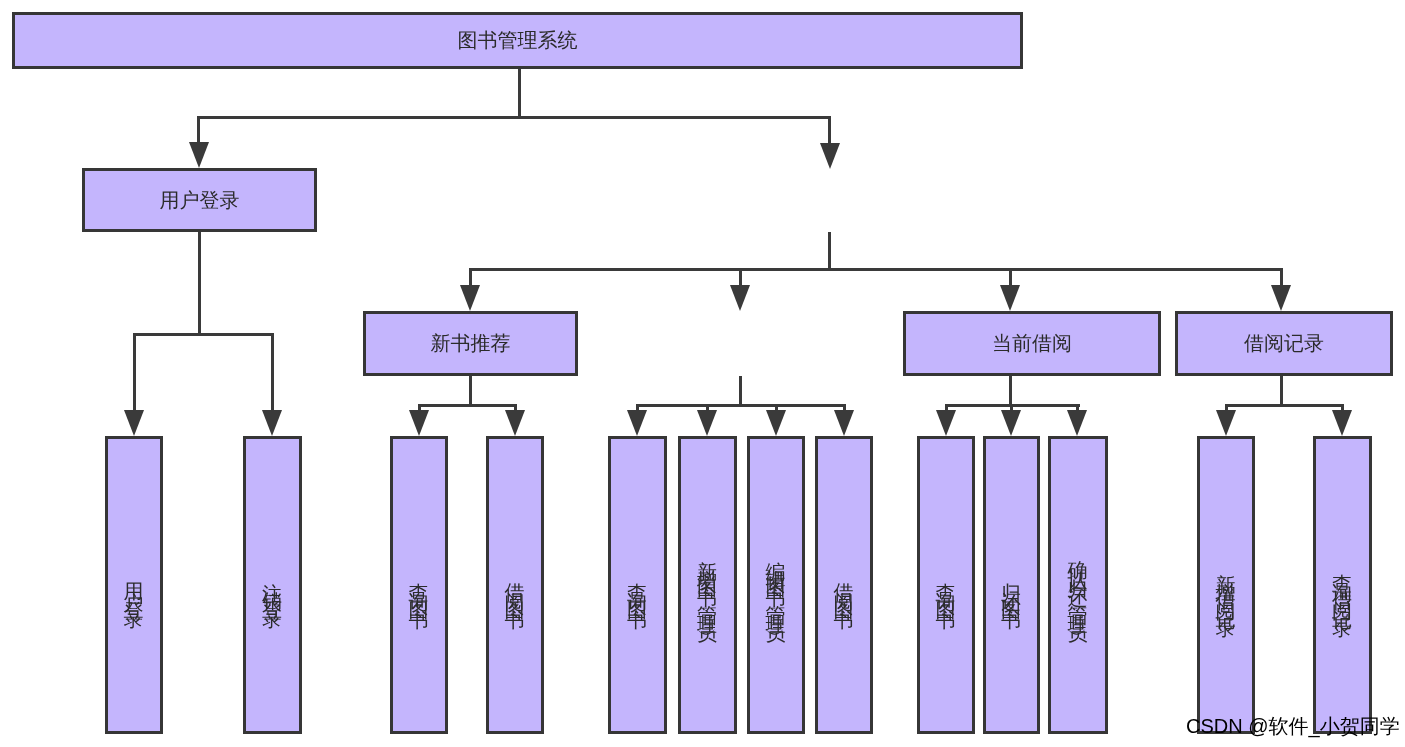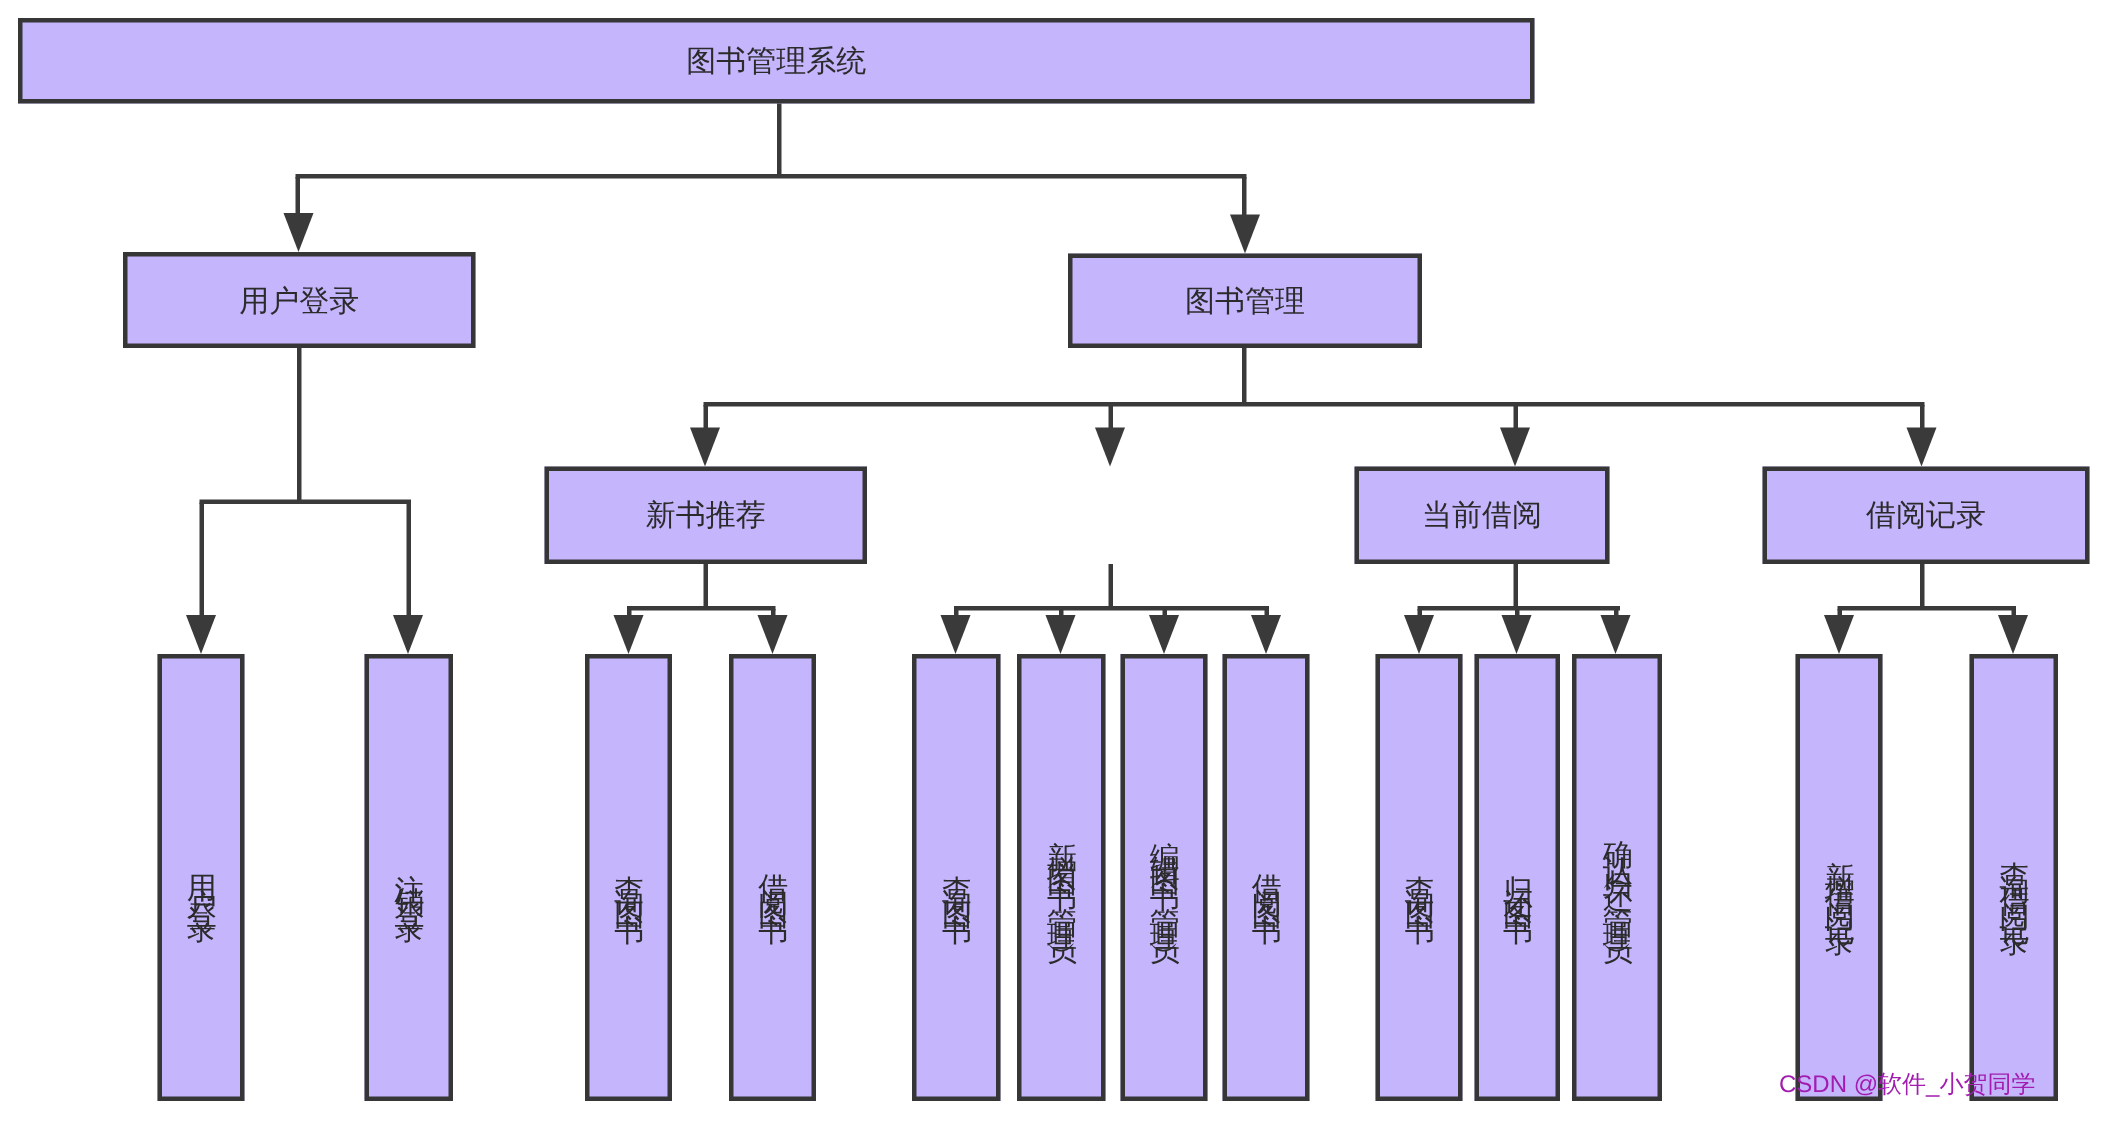--- a/index.html
+++ b/index.html
@@ -17,21 +17,21 @@
     letter-spacing:9px;line-height:1;max-height:286px;
   }
   .vl{position:absolute;width:3px;background:#3a3a3a;}
   .hl{position:absolute;height:3px;background:#3a3a3a;}
   .arrow{
     position:absolute;width:0;height:0;
     border-left:10px solid transparent;border-right:10px solid transparent;
     border-top:26px solid #3a3a3a;
   }
   .watermark{
-    position:absolute;left:1186px;top:713px;font-size:16px;color:#a21caf;
+    position:absolute;left:1186px;top:713px;font-size:20px;color:#000000;
     z-index:5;white-space:nowrap;
   }
 </style>
 </head>
 <body>
 
 <div class="stage">
 
   <div class="box" style="left:12px;top:12px;width:1011px;height:57px">
     <span class="label">图书管理系统</span>
@@ -39,23 +39,20 @@
 
   <div class="vl" style="left:518px;top:69px;height:49px"></div>
   <div class="hl" style="left:197px;top:116px;width:634px"></div>
   <div class="vl" style="left:197px;top:118px;height:30px"></div>
   <div class="vl" style="left:828px;top:118px;height:30px"></div>
   <div class="arrow" style="left:189px;top:142px"></div>
   <div class="arrow" style="left:820px;top:143px"></div>
 
   <div class="box" style="left:82px;top:168px;width:235px;height:64px">
     <span class="label">用户登录</span>
-  </div>
-  <div class="box" style="left:712px;top:169px;width:236px;height:63px">
-    <span class="label">图书管理</span>
   </div>
 
   <div class="vl" style="left:198px;top:232px;height:102px"></div>
   <div class="hl" style="left:133px;top:333px;width:141px"></div>
   <div class="vl" style="left:133px;top:335px;height:80px"></div>
   <div class="vl" style="left:271px;top:335px;height:80px"></div>
   <div class="arrow" style="left:124px;top:410px"></div>
   <div class="arrow" style="left:262px;top:410px"></div>
 
   <div class="vl" style="left:828px;top:232px;height:38px"></div>
@@ -65,21 +62,21 @@
   <div class="vl" style="left:1009px;top:270px;height:22px"></div>
   <div class="vl" style="left:1280px;top:270px;height:22px"></div>
   <div class="arrow" style="left:460px;top:285px"></div>
   <div class="arrow" style="left:730px;top:285px"></div>
   <div class="arrow" style="left:1000px;top:285px"></div>
   <div class="arrow" style="left:1271px;top:285px"></div>
 
   <div class="box" style="left:363px;top:311px;width:215px;height:65px">
     <span class="label">新书推荐</span>
   </div>
-  <div class="box" style="left:903px;top:311px;width:170px;height:65px">
+  <div class="box" style="left:903px;top:311px;width:258px;height:65px">
     <span class="label">当前借阅</span>
   </div>
   <div class="box" style="left:1175px;top:311px;width:218px;height:65px">
     <span class="label">借阅记录</span>
   </div>
 
   <div class="vl" style="left:469px;top:376px;height:30px"></div>
   <div class="hl" style="left:418px;top:404px;width:99px"></div>
   <div class="vl" style="left:418px;top:406px;height:8px"></div>
   <div class="vl" style="left:514px;top:406px;height:8px"></div>

